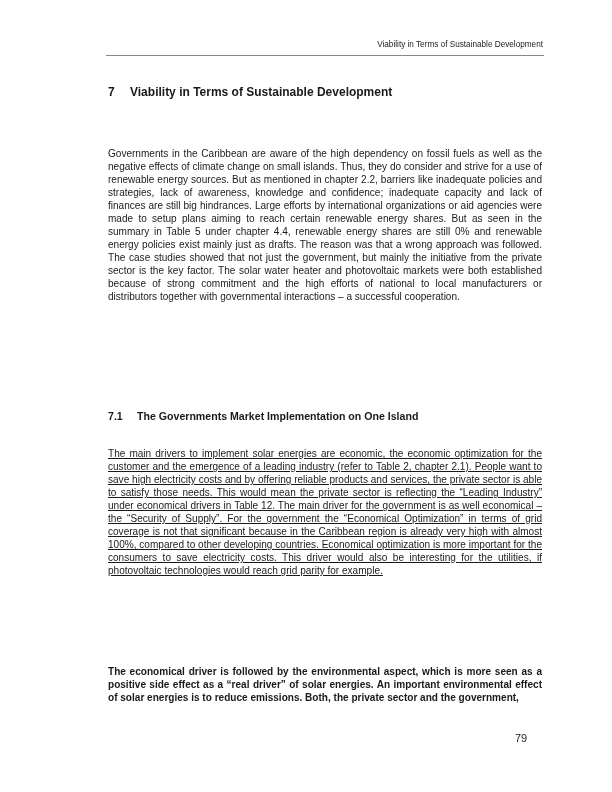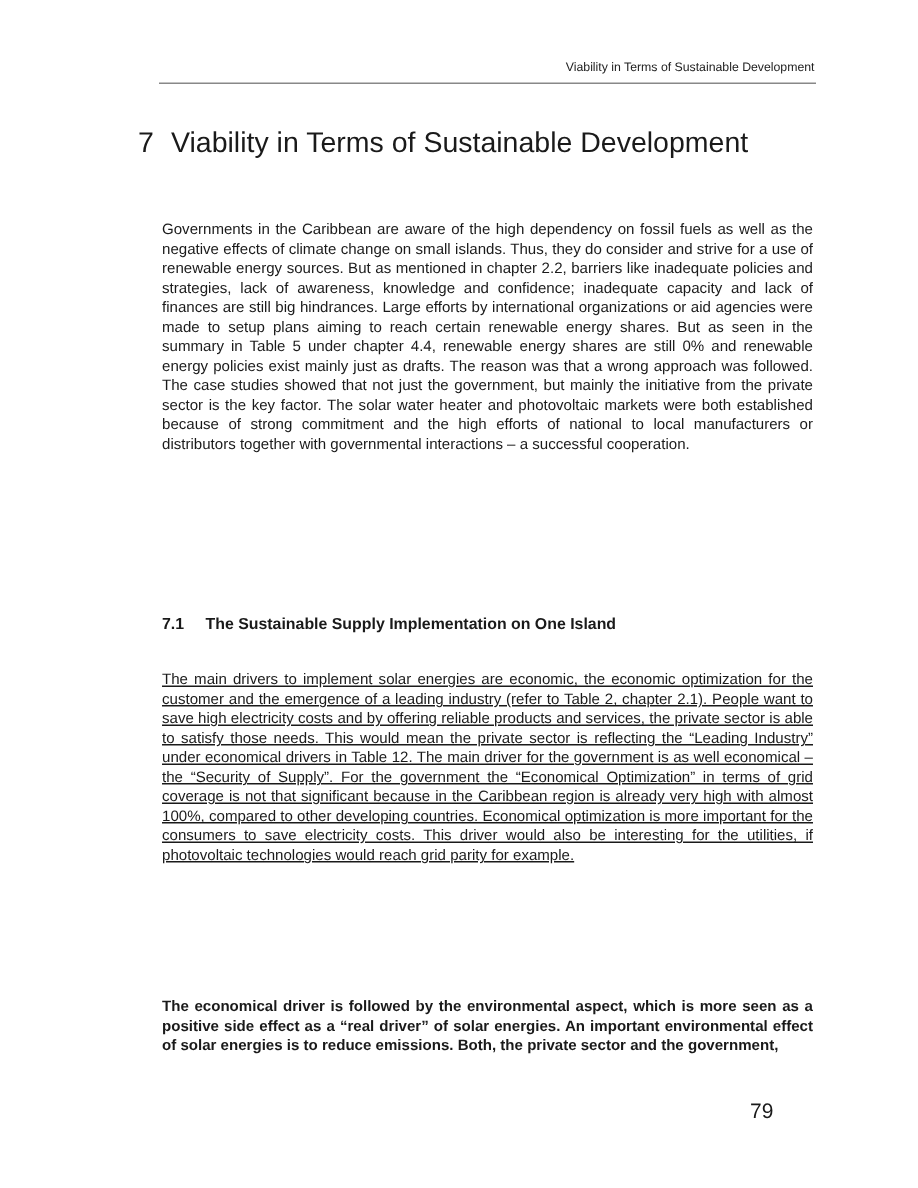--- a/index.html
+++ b/index.html
@@ -2,40 +2,40 @@
 <html><head>
   <meta charset="utf-8">
   <style>
     html, body { margin: 0; padding: 0; background: #ffffff; }
     body { width: 612px; height: 792px; position: relative; overflow: hidden;
            font-family: "Liberation Sans", sans-serif; color: #1a1a1a; }
     .running-header { position: absolute; left: 106px; width: 437px; top: 40px;
                       font-size: 8.2px; text-align: right; color: #222; }
     .header-rule { position: absolute; left: 106px; width: 438px; top: 55px;
                    height: 0; border-top: 0.8px solid #888; }
-    .h1 { position: absolute; left: 92px; top: 85px; font-size: 19px; font-weight: normal; margin: 0; white-space: nowrap; }
+    .h1 { position: absolute; left: 108px; top: 85px; font-size: 12px; font-weight: bold; margin: 0; white-space: nowrap; }
     .h1 .num { display: inline-block; width: 22px; }
     .h2 { position: absolute; left: 108px; top: 410px; font-size: 10.6px; font-weight: bold; margin: 0; white-space: nowrap; }
     .h2 .num { display: inline-block; width: 29px; }
     .para { position: absolute; left: 108px; width: 434px; font-size: 10.05px;
             line-height: 13px; text-align: justify; margin: 0; }
     .p1 { top: 147px; }
     .p2 { top: 447px; text-decoration: underline; }
     .p3 { top: 665px; font-weight: bold; }
     .page-number { position: absolute; left: 500px; width: 42px; top: 732px;
-                   font-size: 14px; text-align: left; }
+                   font-size: 11px; text-align: center; }
   </style>
 </head>
 <body>
 
 <div class="running-header">Viability in Terms of Sustainable Development</div>
 <div class="header-rule"></div>
 
 <h1 class="h1"><span class="num">7</span><span>Viability in Terms of Sustainable Development</span></h1>
 
 <p class="para p1">Governments in the Caribbean are aware of the high dependency on fossil fuels as well as the negative effects of climate change on small islands. Thus, they do consider and strive for a use of renewable energy sources. But as mentioned in chapter 2.2, barriers like inadequate policies and strategies, lack of awareness, knowledge and confidence; inadequate capacity and lack of finances are still big hindrances. Large efforts by international organizations or aid agencies were made to setup plans aiming to reach certain renewable energy shares. But as seen in the summary in Table 5 under chapter 4.4, renewable energy shares are still 0% and renewable energy policies exist mainly just as drafts. The reason was that a wrong approach was followed. The case studies showed that not just the government, but mainly the initiative from the private sector is the key factor. The solar water heater and photovoltaic markets were both established because of strong commitment and the high efforts of national to local manufacturers or distributors together with governmental interactions – a successful cooperation.</p>
 
-<h2 class="h2"><span class="num">7.1</span><span>The Sustainable Supply Implementation on One Island</span></h2>
+<h2 class="h2"><span class="num">7.1</span><span>The Governments Market Implementation on One Island</span></h2>
 
 <p class="para p2">The main drivers to implement solar energies are economic, the economic optimization for the customer and the emergence of a leading industry (refer to Table 2, chapter 2.1). People want to save high electricity costs and by offering reliable products and services, the private sector is able to satisfy those needs. This would mean the private sector is reflecting the “Leading Industry” under economical drivers in Table 12. The main driver for the government is as well economical – the “Security of Supply”. For the government the “Economical Optimization” in terms of grid coverage is not that significant because in the Caribbean region is already very high with almost 100%, compared to other developing countries. Economical optimization is more important for the consumers to save electricity costs. This driver would also be interesting for the utilities, if photovoltaic technologies would reach grid parity for example.</p>
 <p class="para p3">The economical driver is followed by the environmental aspect, which is more seen as a positive side effect as a “real driver” of solar energies. An important environmental effect of solar energies is to reduce emissions. Both, the private sector and the government,</p>
 
 <div class="page-number">79</div>
 
 </body></html>

